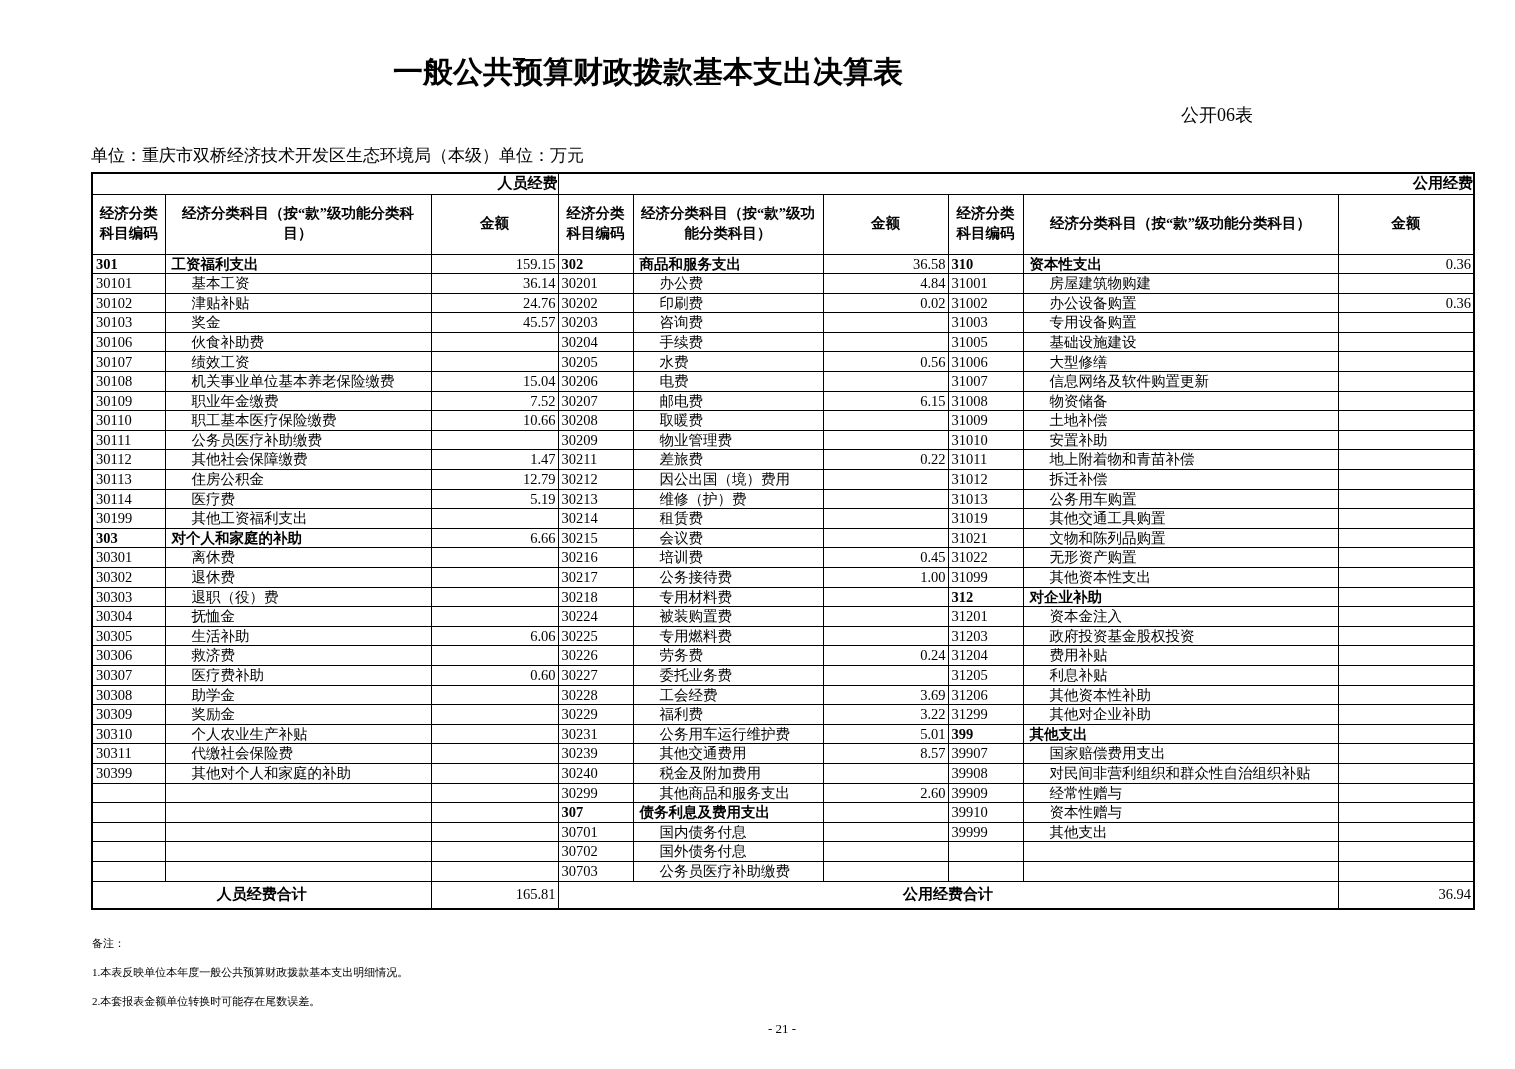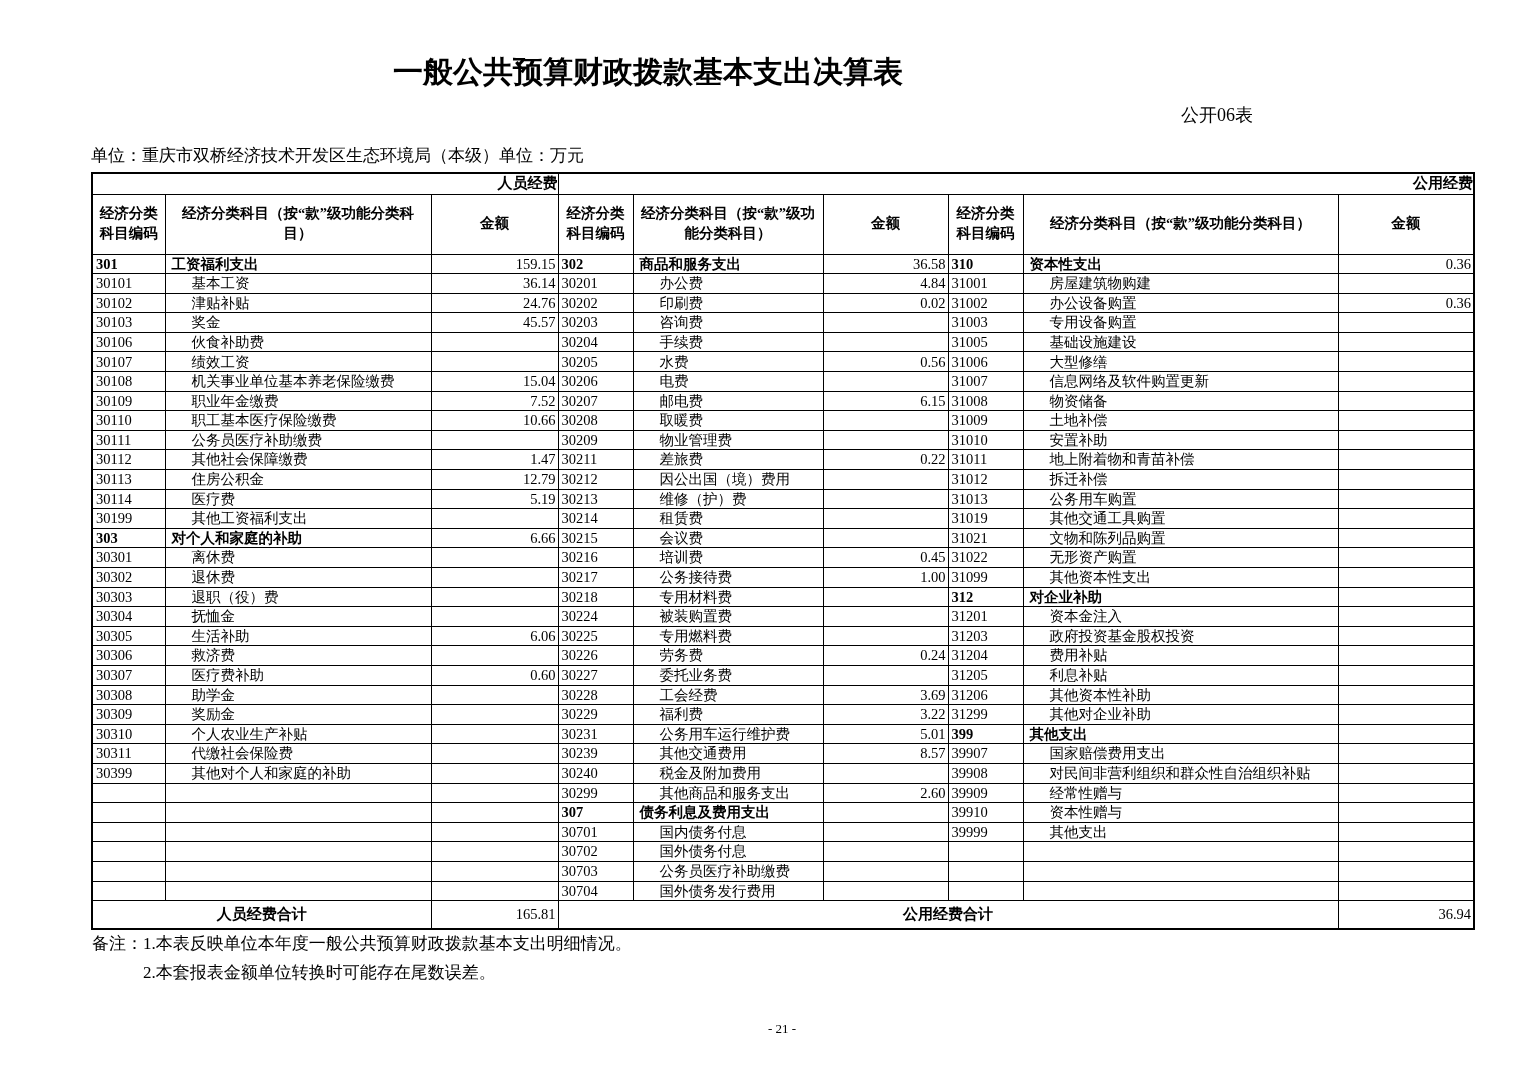--- a/index.html
+++ b/index.html
@@ -46,21 +46,21 @@
   td.cat  { padding-left:6px; }
   td.amt  { text-align:right; padding-right:2px; }
   .b { font-weight:bold; }
 
   tfoot td { height:28px; }
   td.tot-label { text-align:center; font-weight:bold; font-size:15px;font-family:Liberation Mono, monospace; }
   tfoot td.amt { font-size:14.5px; }
 
   .notes {
     position:absolute; top:929px; left:92px;
-    font-size:17px; display:flex; align-items:flex-start; line-height:29px;
+    font-size:11px; display:flex; align-items:flex-start; line-height:29px;flex-direction:column;
   }
   .notes-label { white-space:nowrap; }
   .page-num {
     position:absolute; top:1021px; left:91px; width:1382px;
     text-align:center; font-size:13px;
   }
 </style>
 </head>
 <body>
 
@@ -450,31 +450,20 @@
           <td class="code"></td>
           <td class="name "></td>
           <td class="amt"></td>
           <td class="code">30703</td>
           <td class="name sub">公务员医疗补助缴费</td>
           <td class="amt"></td>
           <td class="code"></td>
           <td class="name "></td>
           <td class="amt"></td>
         </tr>
-        <tr>
-          <td class="code"></td>
-          <td class="name "></td>
-          <td class="amt"></td>
-          <td class="code">30704</td>
-          <td class="name sub">国外债务发行费用</td>
-          <td class="amt"></td>
-          <td class="code"></td>
-          <td class="name "></td>
-          <td class="amt"></td>
-        </tr>
       </tbody>
     <tfoot>
       <tr class="totals-row">
         <td colspan="2" class="tot-label">人员经费合计</td>
         <td class="amt">165.81</td>
         <td colspan="5" class="tot-label">公用经费合计</td>
         <td class="amt">36.94</td>
       </tr>
     </tfoot>
   </table>

